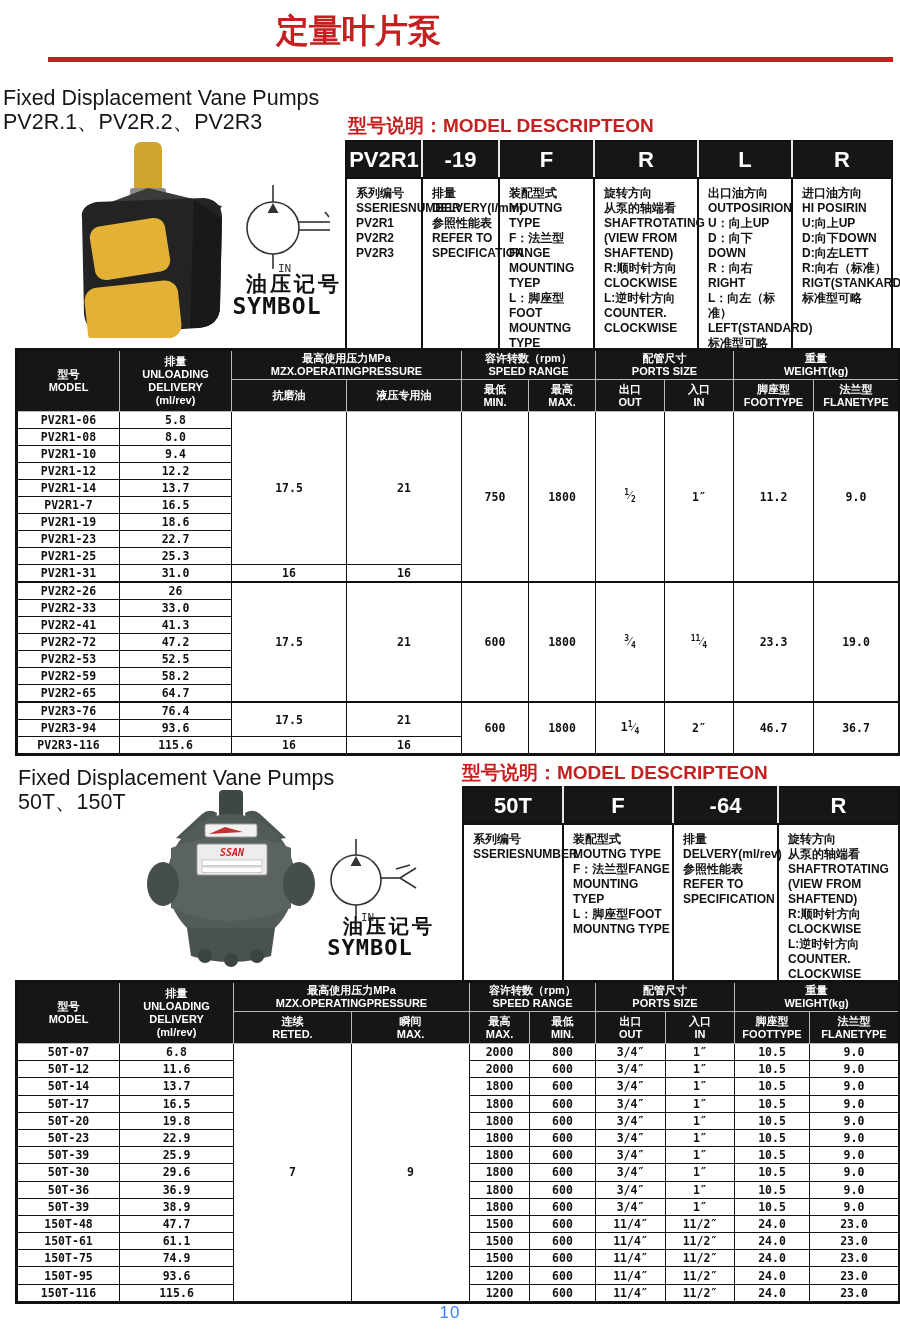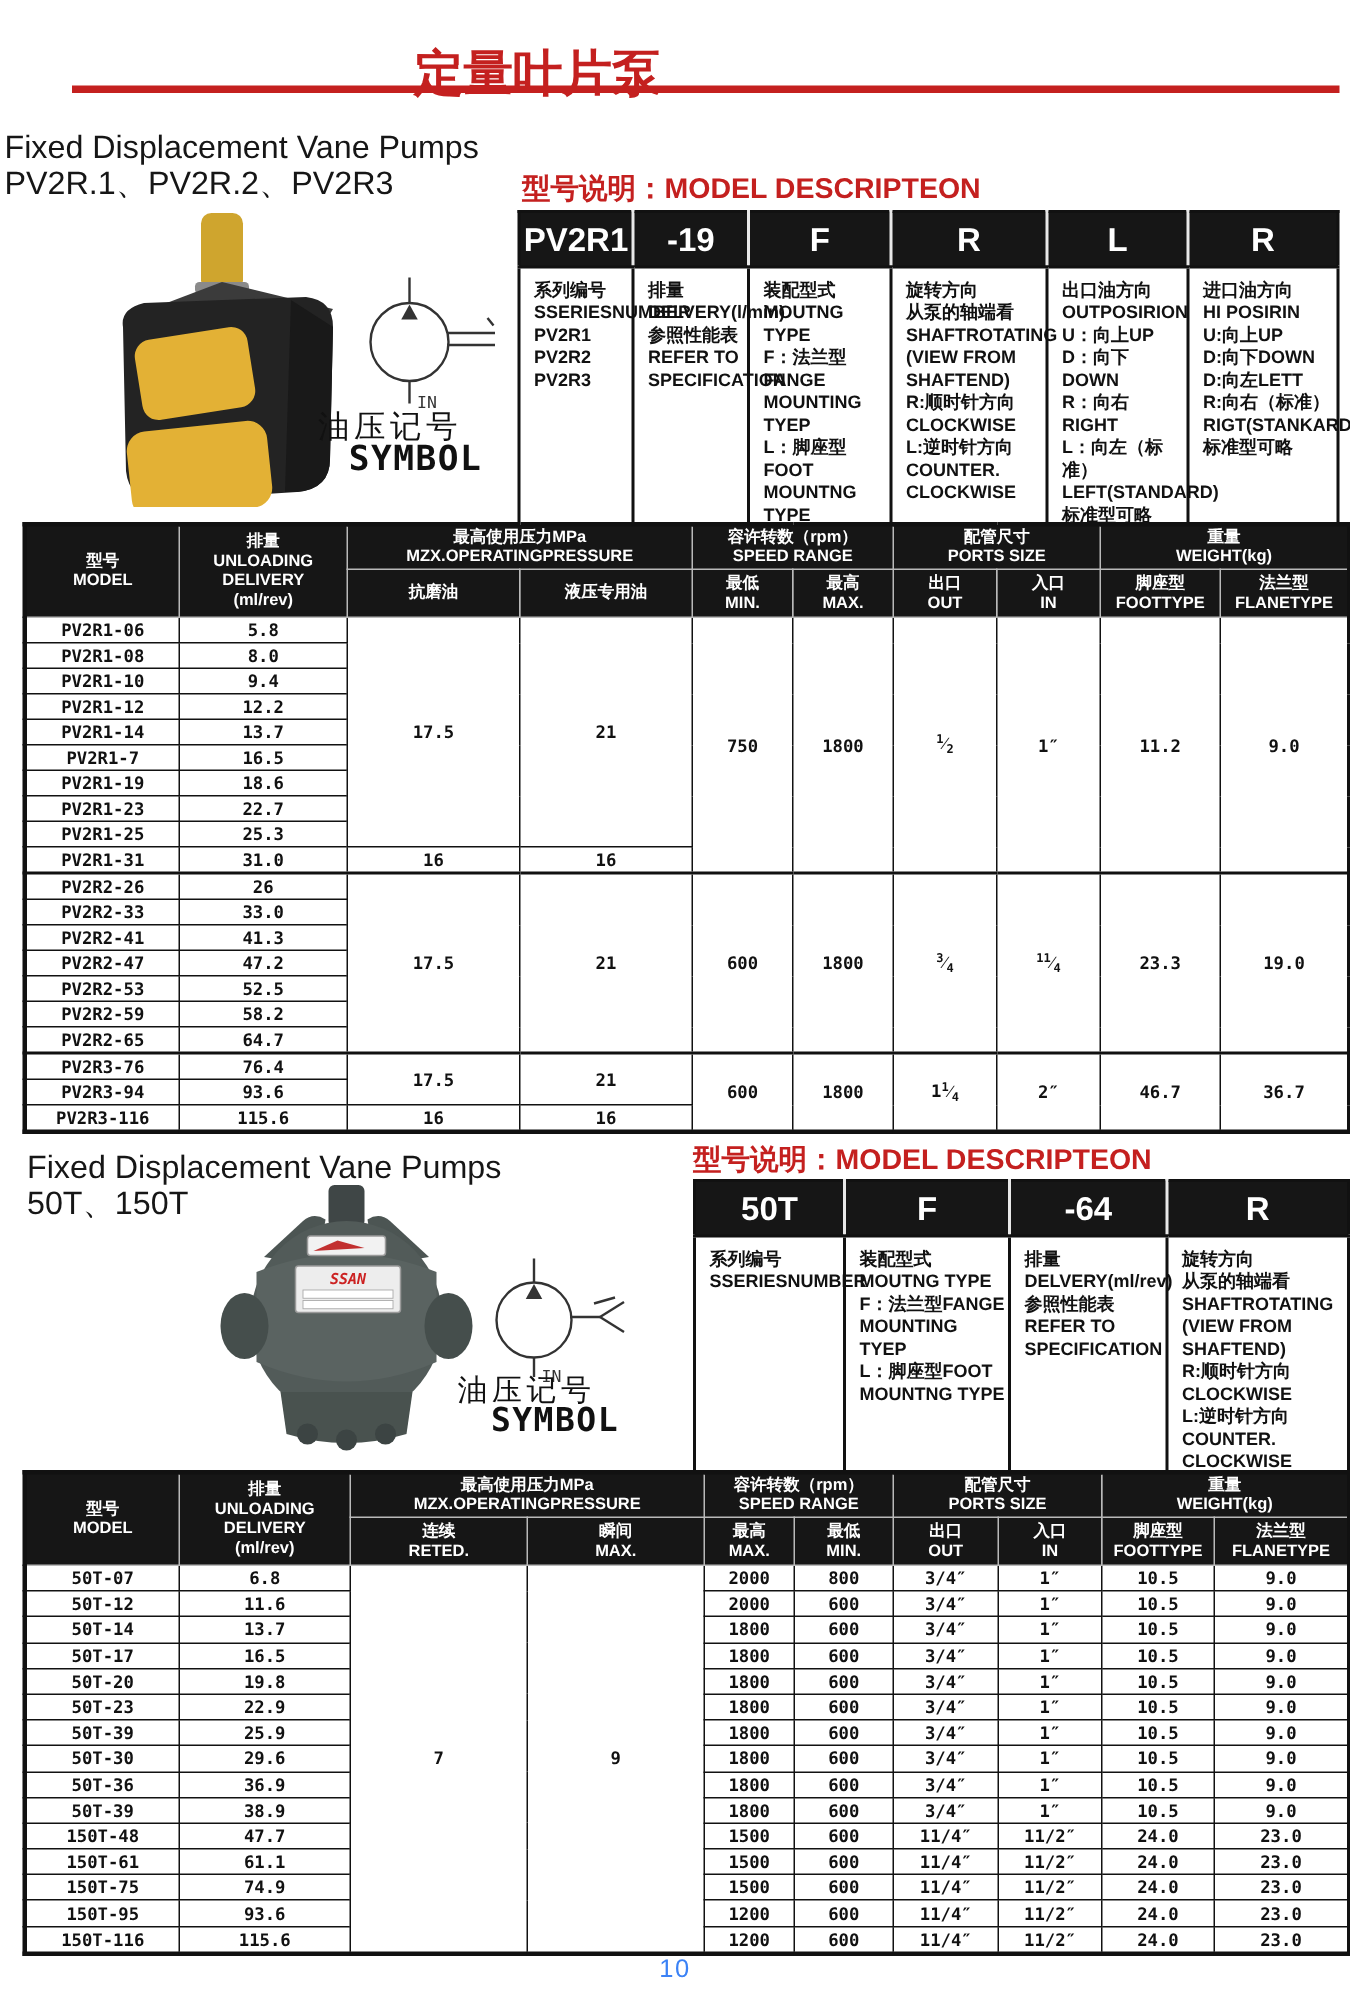--- a/index.html
+++ b/index.html
@@ -28,31 +28,31 @@
   .spec-table th{background:#161616;color:#fff;font-weight:bold;font-size:11px;line-height:13px;white-space:pre-line;border:1px solid #b9b9b9;text-align:center;padding:1px 0}
   .spec-table thead tr:first-child th{height:28px}
   .spec-table thead tr:last-child th{height:32px}
   .spec-table td{border:1px solid #111;text-align:center;font-family:"DejaVu Sans Mono",monospace;font-size:11.5px;font-weight:bold;padding:0;line-height:16px}
   .spec1 tbody td{height:16.5px}
   .spec2 tbody td{height:17.2px}
   .spec-table tr.group-start td{border-top:2.5px solid #111}
   .spec-table sup{font-size:8px;vertical-align:4px;letter-spacing:0}
   .spec-table sub{font-size:8px;vertical-align:-3px;letter-spacing:0}
 
-  .symbol-cap-cn{font-size:21px;font-weight:normal;text-align:left;letter-spacing:3px}
+  .symbol-cap-cn{font-size:21px;font-weight:bold;text-align:right;letter-spacing:3px}
   .symbol-cap-en{font-size:23px;font-weight:bold;text-align:center;font-family:"DejaVu Sans Mono",monospace;letter-spacing:1px}
   .page-num{width:900px;text-align:center;font-size:17px;color:#3b82f6;letter-spacing:1px}
   svg text{font-family:"DejaVu Sans Mono",monospace}
 </style>
 </head>
 <body>
 
 <div class="page">
 
-  <div class="abs brand-cn" style="left:276px;top:32px">定量叶片泵</div>
+  <div class="abs brand-cn" style="left:276px;top:14px">定量叶片泵</div>
   <div class="abs red-rule" style="left:48px;top:57px;width:845px;height:5px"></div>
 
   <div class="abs sec-heading" style="left:3px;top:86px">
     <div>Fixed Displacement Vane Pumps</div>
     <div>PV2R.1、PV2R.2、PV2R3</div>
   </div>
   <div class="abs red-title" style="left:348px;top:113px">型号说明：MODEL DESCRIPTEON</div>
 
   <svg class="abs" style="left:52px;top:136px" width="192" height="202" viewBox="0 0 192 202">
     <rect x="82" y="6" width="28" height="52" rx="7" fill="#cfa52e"></rect>
@@ -256,21 +256,21 @@
         </tr>
         <tr>
           <td>PV2R2-33</td>
           <td>33.0</td>
         </tr>
         <tr>
           <td>PV2R2-41</td>
           <td>41.3</td>
         </tr>
         <tr>
-          <td>PV2R2-47</td>
+          <td>PV2R2-72</td>
           <td>47.2</td>
         </tr>
         <tr>
           <td>PV2R2-53</td>
           <td>52.5</td>
         </tr>
         <tr>
           <td>PV2R2-59</td>
           <td>58.2</td>
         </tr>

